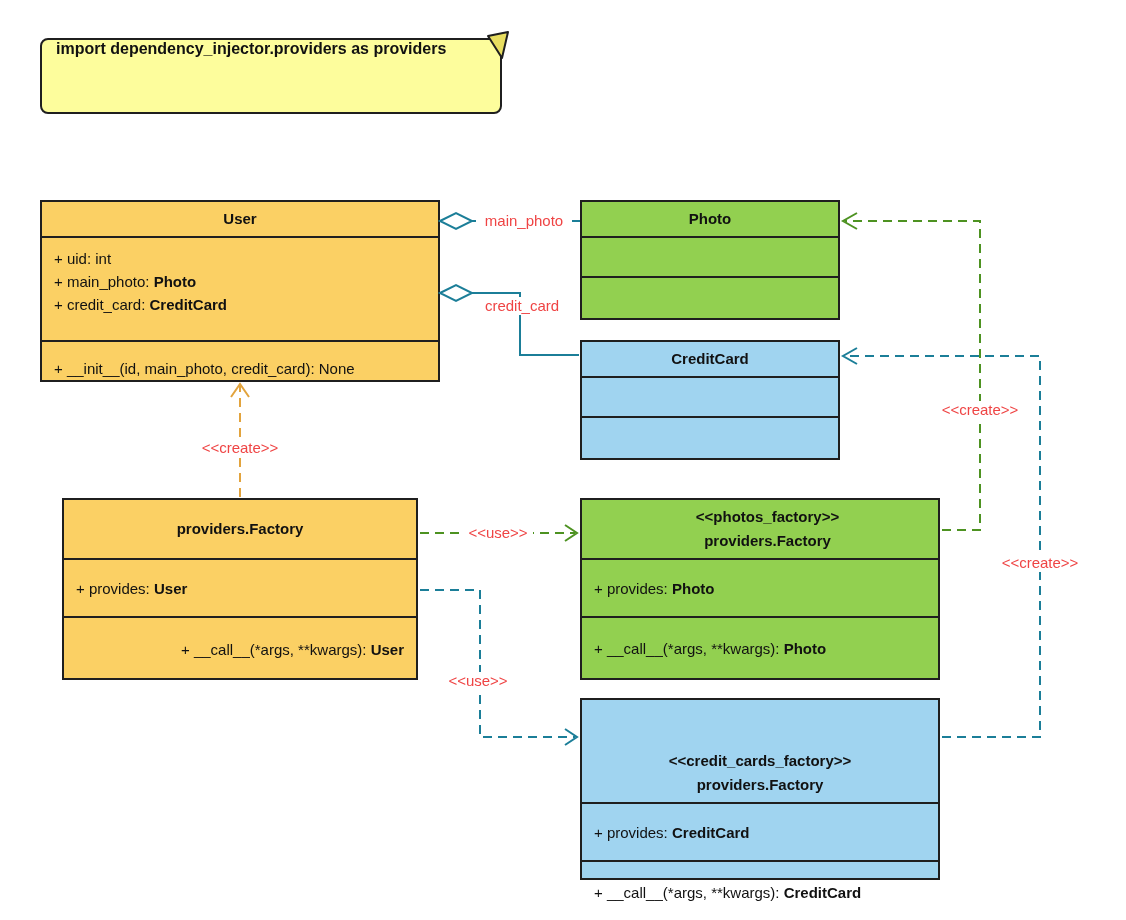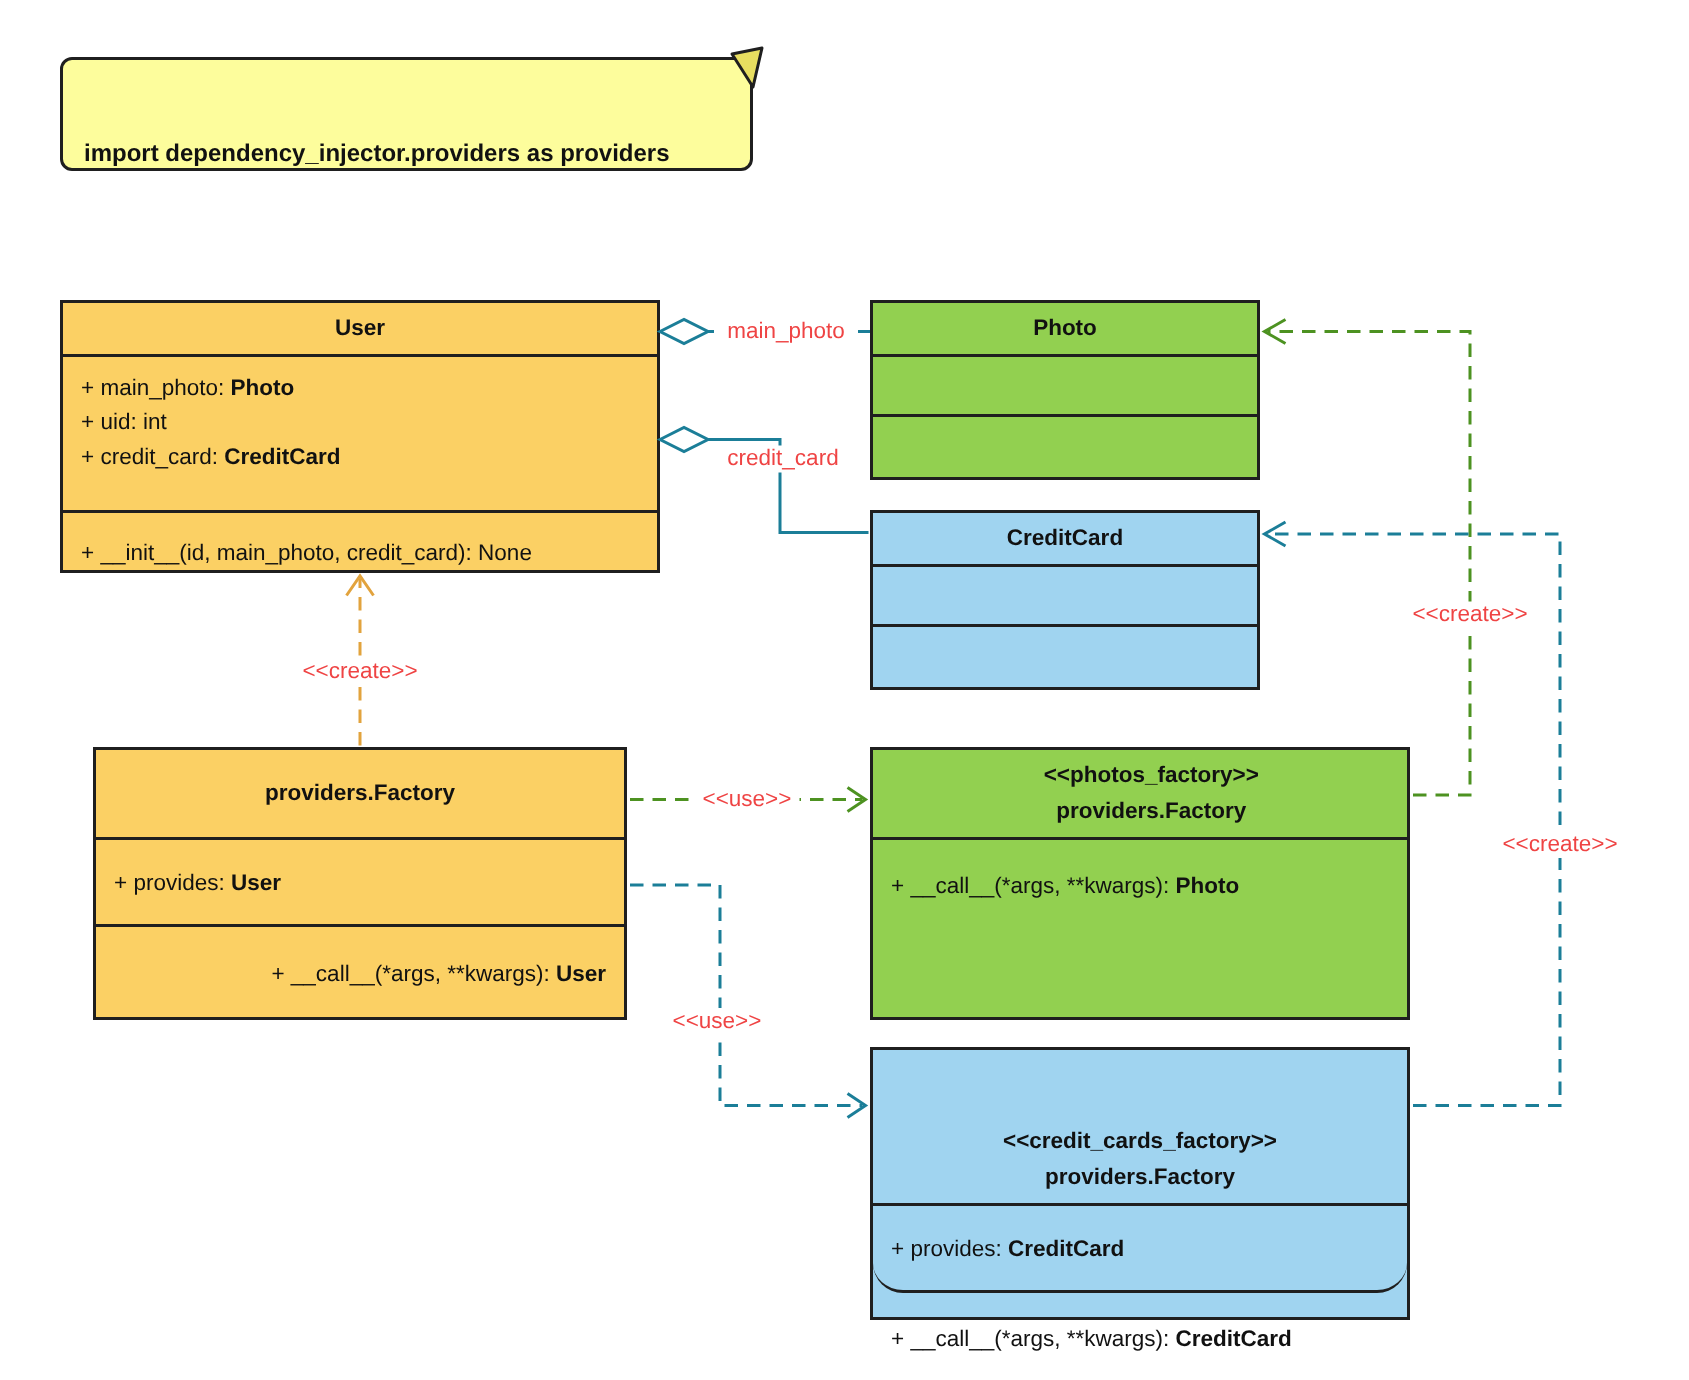--- a/index.html
+++ b/index.html
@@ -5,21 +5,21 @@
   :root{
     --yellow:#FBD064; --green:#92D050; --blue:#A0D4F0; --note:#FDFD9C;
     --teal-line:#1B7E98; --green-line:#4D9221; --orange-line:#E2A33D; --line:#1F1F1F;
   }
   *{margin:0;padding:0;box-sizing:border-box;}
   body{background:#fff;font-family:"Liberation Sans","DejaVu Sans",sans-serif;color:#111;}
   .canvas{position:relative;width:1126px;height:920px;background:#fff;overflow:hidden;}
   .layer{position:absolute;left:0;top:0;pointer-events:none;}
 
   .note{position:absolute;left:40px;top:38px;width:462px;height:76px;background:var(--note);
-        border:2px solid var(--line);border-radius:8px;display:flex;align-items:flex-end;
+        border:2px solid var(--line);border-radius:8px;display:flex;align-items:flex-start;
         padding:0 14px;font-weight:bold;font-size:16px;}
 
   .uml-class{position:absolute;border:2px solid var(--line);}
   .uml-class.yellow{background:var(--yellow);}
   .uml-class.green{background:var(--green);}
   .uml-class.blue{background:var(--blue);}
   .uml-title{border-bottom:2px solid var(--line);display:flex;flex-direction:column;
              justify-content:center;text-align:center;font-weight:bold;font-size:15px;line-height:24px;}
   .comp{border-bottom:2px solid var(--line);font-size:15px;padding:9px 12px;}
   .comp.last{border-bottom:none;}
@@ -45,22 +45,22 @@
 
   <div class="note">
     <span>import dependency_injector.providers as providers</span>
   </div>
 
   <div class="uml-class yellow" style="left:40px;top:200px;width:400px;height:182px;">
     <div class="uml-title" style="height:36px;">
       <div>User</div>
     </div>
     <div class="comp" style="height:104px;">
+      <div class="member"><span>+ uid: int</span><span class="b"></span></div>
       <div class="member"><span>+ main_photo: </span><span class="b">Photo</span></div>
-      <div class="member"><span>+ uid: int</span><span class="b"></span></div>
       <div class="member"><span>+ credit_card: </span><span class="b">CreditCard</span></div>
     </div>
     <div class="comp last vc" style="height:52px;">
       <div class="member"><span>+ __init__(id, main_photo, credit_card): None</span><span class="b"></span></div>
     </div>
   </div>
 
   <div class="uml-class green" style="left:580px;top:200px;width:260px;height:120px;">
     <div class="uml-title" style="height:36px;">
       <div>Photo</div>
@@ -87,31 +87,34 @@
     <div class="comp last vc" style="height:62px;align-items:flex-end;">
       <div class="member"><span>+ __call__(*args, **kwargs): </span><span class="b">User</span></div>
     </div>
   </div>
 
   <div class="uml-class green" style="left:580px;top:498px;width:360px;height:182px;">
     <div class="uml-title" style="height:60px;padding-left:15px;">
       <div>&lt;&lt;photos_factory&gt;&gt;</div>
       <div>providers.Factory</div>
     </div>
+    <div class="comp vc" style="height:58px;">
+      <div class="member"><span>+ provides: </span><span class="b">Photo</span></div>
+    </div>
     <div class="comp last vc" style="height:60px;">
       <div class="member"><span>+ __call__(*args, **kwargs): </span><span class="b">Photo</span></div>
     </div>
   </div>
 
   <div class="uml-class blue" style="left:580px;top:698px;width:360px;height:182px;">
     <div class="uml-title" style="height:60px;margin-top:44px;">
       <div>&lt;&lt;credit_cards_factory&gt;&gt;</div>
       <div>providers.Factory</div>
     </div>
-    <div class="comp vc" style="height:58px;border-radius:20px;">
+    <div class="comp vc" style="height:58px;">
       <div class="member"><span>+ provides: </span><span class="b">CreditCard</span></div>
     </div>
     <div class="comp last vc" style="height:60px;">
       <div class="member"><span>+ __call__(*args, **kwargs): </span><span class="b">CreditCard</span></div>
     </div>
   </div>
 
   <svg class="layer" width="1126" height="920" viewBox="0 0 1126 920">
     <polygon class="fold" points="488,36 508,32 502,58"></polygon>
 

